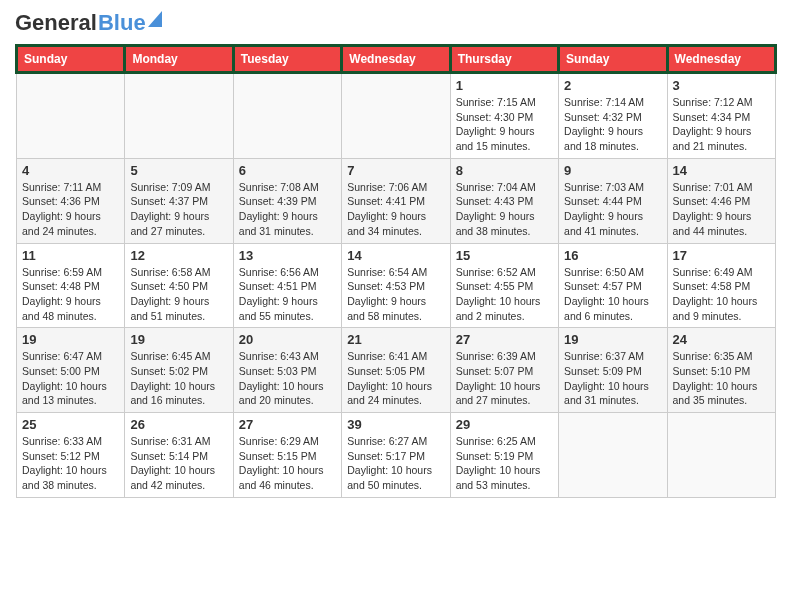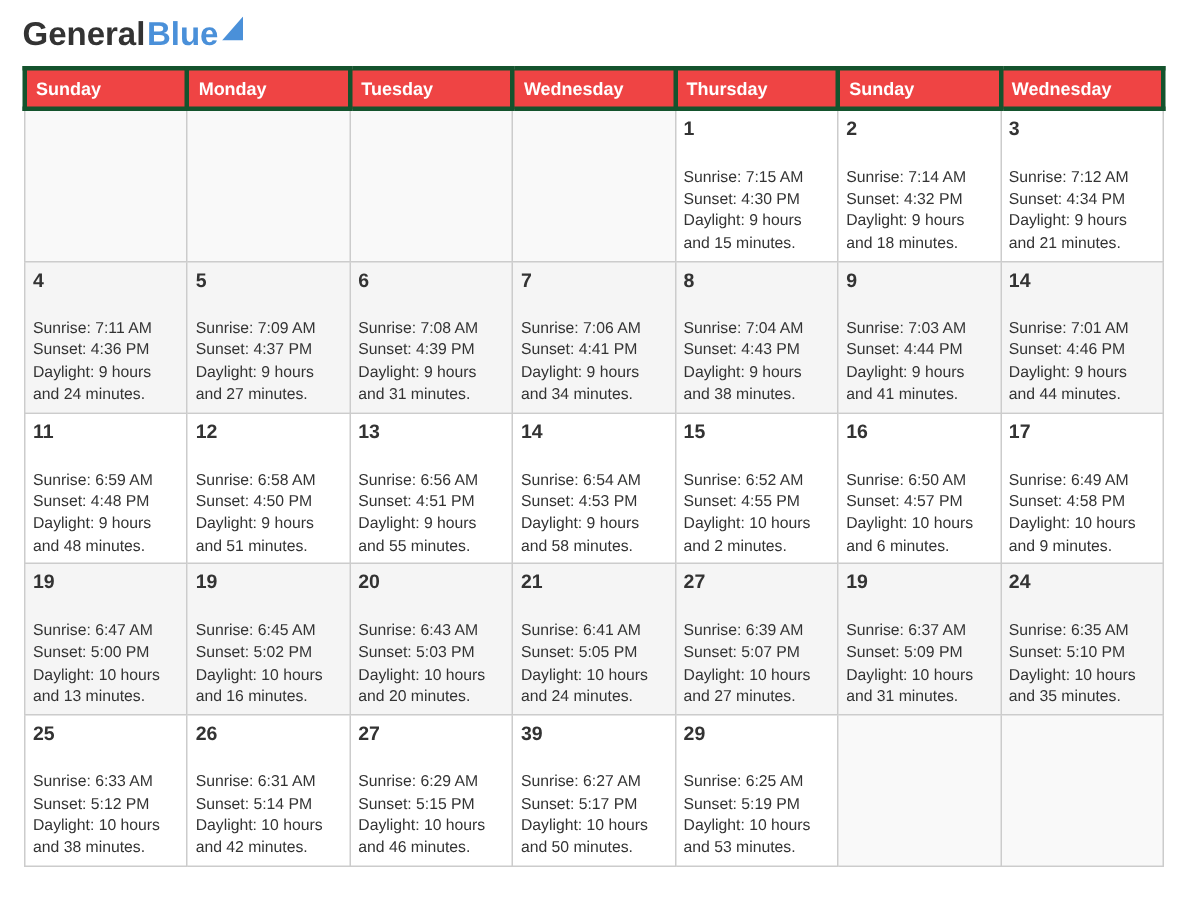--- a/index.html
+++ b/index.html
@@ -10,21 +10,21 @@
     .logo-wrapper { display: flex; align-items: center; }
     .title-section { text-align: right; }
     .month-title { font-size: 36px; font-weight: bold; color: #333; }
     .location { font-size: 14px; color: #555; }
     table { width: 100%; border-collapse: collapse; font-size: 11px; }
     thead tr th { background: #ef4444; color: #fff; text-align: left; padding: 5px 6px; font-size: 12px; font-weight: bold; border: 3px solid #14532d; }
     tbody tr td { border: 1px solid #ccc; padding: 4px 5px; vertical-align: top; width: 14.28%; min-height: 80px; height: 80px; }
     tbody tr:nth-child(even) { background: #f5f5f5; }
     tbody tr:nth-child(odd) { background: #fff; }
     .day-num { font-weight: bold; font-size: 13px; color: #333; }
-    .day-info { font-size: 10.5px; color: #333; line-height: 1.4; margin-top: 18px; }
+    .day-info { font-size: 10.5px; color: #333; line-height: 1.4; margin-top: 2px; }
     .empty { background: #f9f9f9; }
   </style>
 </head>
 <body>
 
 <div class="container">
   <div class="header">
     <div class="logo">
       <div class="logo-wrapper">
         <span style="font-size:22px; font-weight:bold; color:#333;">General</span>

